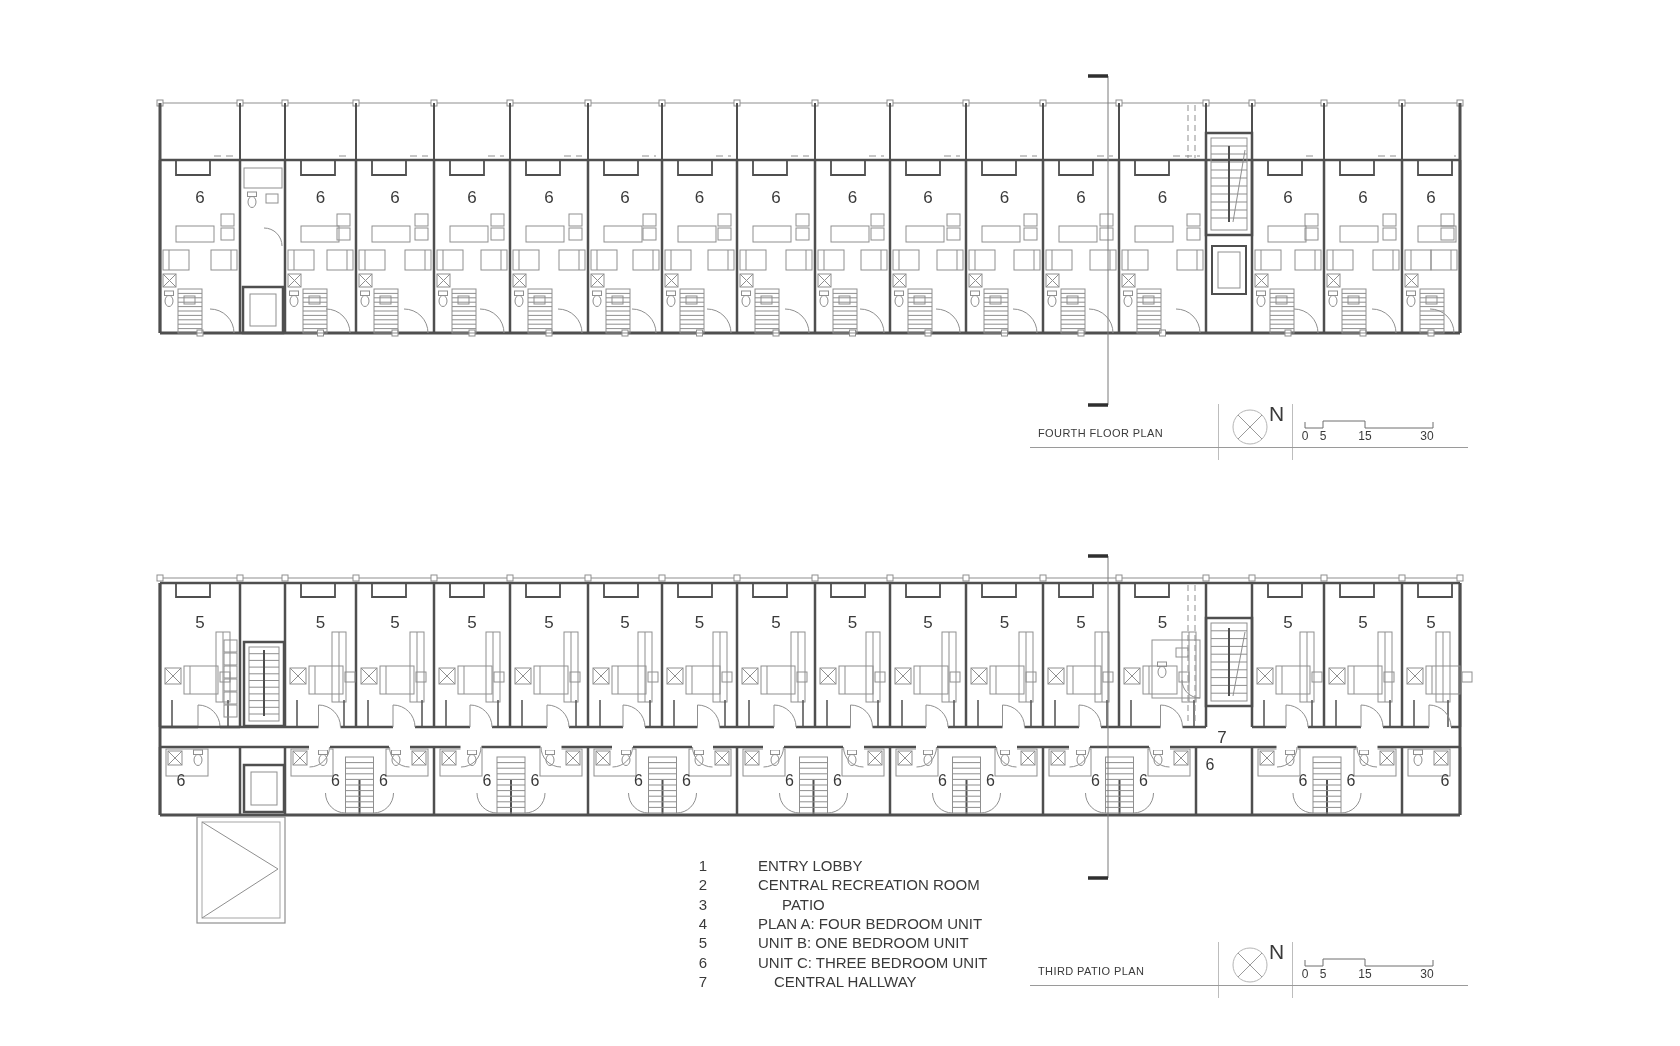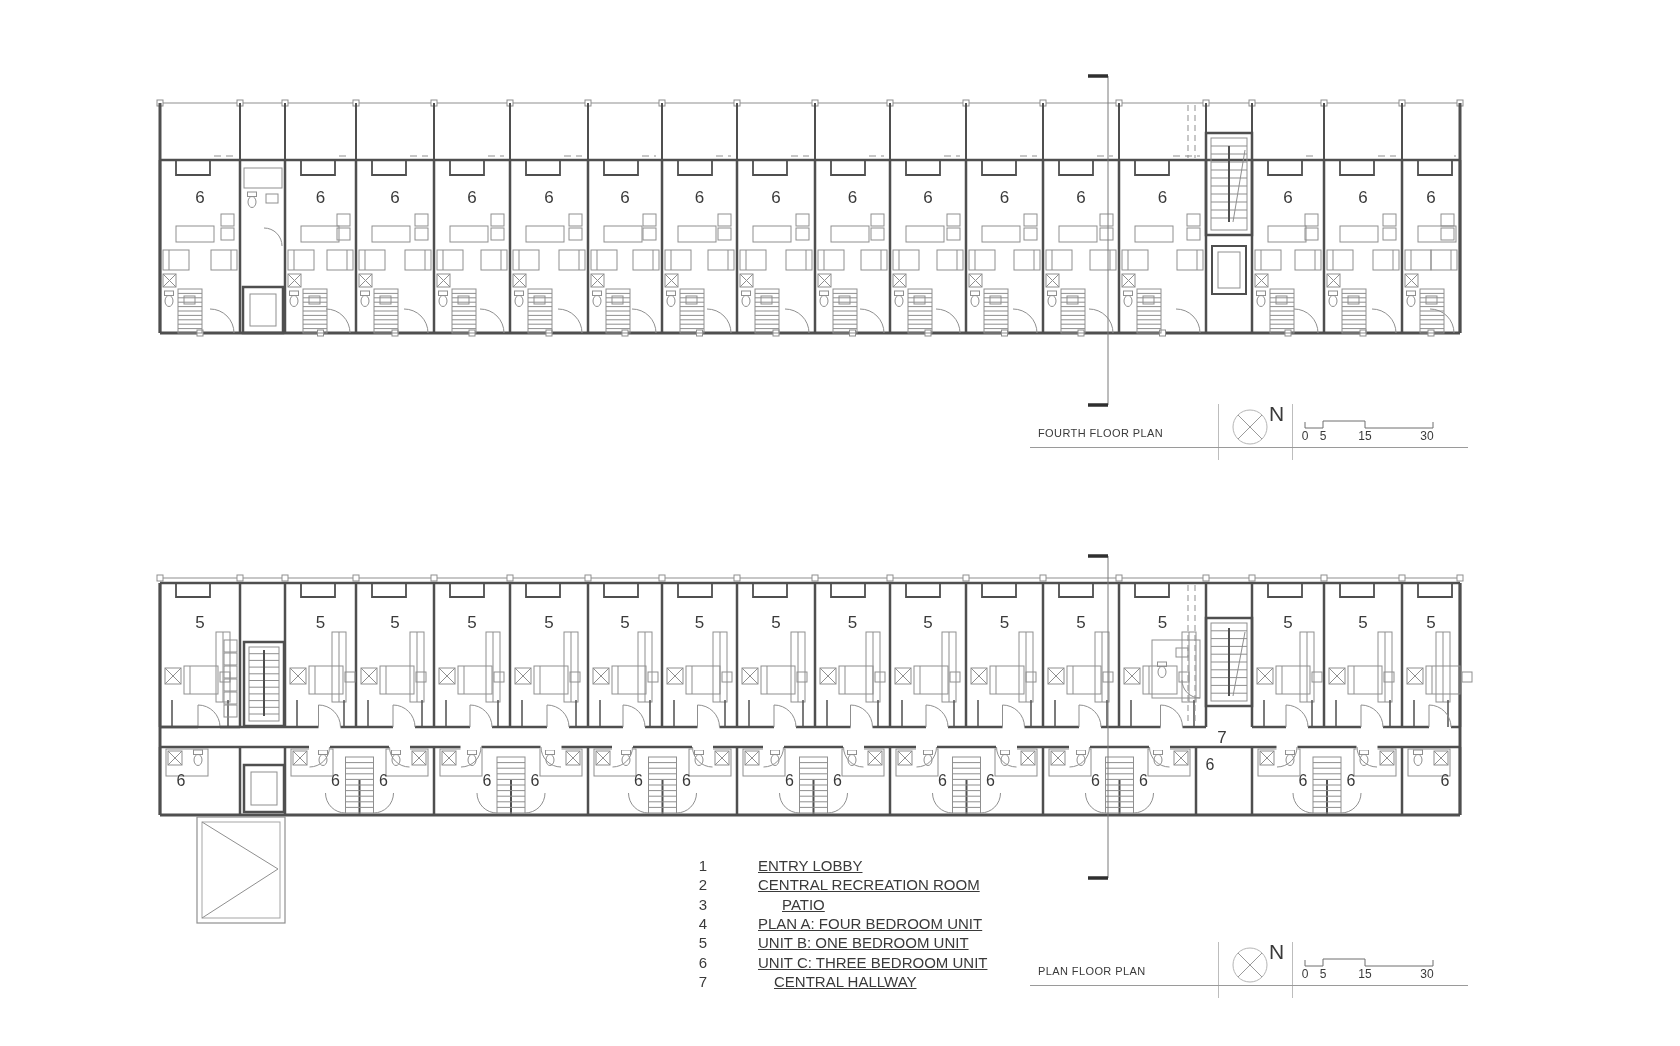--- a/index.html
+++ b/index.html
@@ -5,21 +5,21 @@
   html,body{margin:0;padding:0;background:#fff;}
   .sheet{position:relative;width:1680px;height:1046px;background:#ffffff;overflow:hidden;
          font-family:"Liberation Sans",sans-serif;color:#3a3a3a;}
   .abs{position:absolute;}
   .plan-title{font-size:11px;letter-spacing:.4px;white-space:nowrap;color:#3a3a3a;}
   .vdiv{width:1px;background:#bdbdbd;}
   .hline{height:1px;background:#9a9a9a;}
   .north-n{font-size:21px;color:#3a3a3a;}
   .tick{font-size:12px;color:#3a3a3a;width:20px;text-align:center;}
   .legend-num{font-size:15px;width:18px;text-align:center;color:#3a3a3a;}
-  .legend-label{font-size:15px;white-space:nowrap;color:#3a3a3a;text-decoration:underline;}
+  .legend-label{font-size:15px;white-space:nowrap;color:#3a3a3a;}
   svg text{font-family:"Liberation Sans",sans-serif;}
 </style>
 </head>
 <body>
 
 <div class="sheet">
 
   <svg id="plan-svg" class="abs" style="left:0;top:0" width="1680" height="1046">
       <g>
         <line x1="160" y1="103" x2="1460" y2="103" stroke="#8f8f8f" stroke-width="1"></line>
@@ -1170,21 +1170,21 @@
   </svg>
   <div class="abs north-n" style="left:1269px;top:402px">N</div>
   <svg class="abs" style="left:1300px;top:416px" width="140" height="14">
     <path d="M5 12 L5 6 M5 12 L23 12 L23 5 L65 5 L65 12 L133 12 M133 12 L133 6" fill="none" stroke="#6e6e6e" stroke-width="1"></path>
   </svg>
   <div class="abs tick" style="left:1295px;top:429px">0</div>
   <div class="abs tick" style="left:1313px;top:429px">5</div>
   <div class="abs tick" style="left:1355px;top:429px">15</div>
   <div class="abs tick" style="left:1417px;top:429px">30</div>
 
-  <div class="abs plan-title" style="left:1038px;top:965px">PLAN FLOOR PLAN</div>
+  <div class="abs plan-title" style="left:1038px;top:965px">THIRD PATIO PLAN</div>
   <div class="abs vdiv" style="left:1218px;top:942px;height:56px"></div>
   <div class="abs vdiv" style="left:1292px;top:942px;height:56px"></div>
   <div class="abs hline" style="left:1030px;top:985px;width:438px"></div>
   <svg class="abs" style="left:1231px;top:943px" width="44" height="44">
     <circle cx="19" cy="22" r="17" fill="none" stroke="#b5b5b5" stroke-width="1"></circle>
     <line x1="7" y1="10" x2="31" y2="34" stroke="#9a9a9a" stroke-width="1"></line>
     <line x1="7" y1="34" x2="31" y2="10" stroke="#9a9a9a" stroke-width="1"></line>
   </svg>
   <div class="abs north-n" style="left:1269px;top:940px">N</div>
   <svg class="abs" style="left:1300px;top:954px" width="140" height="14">

